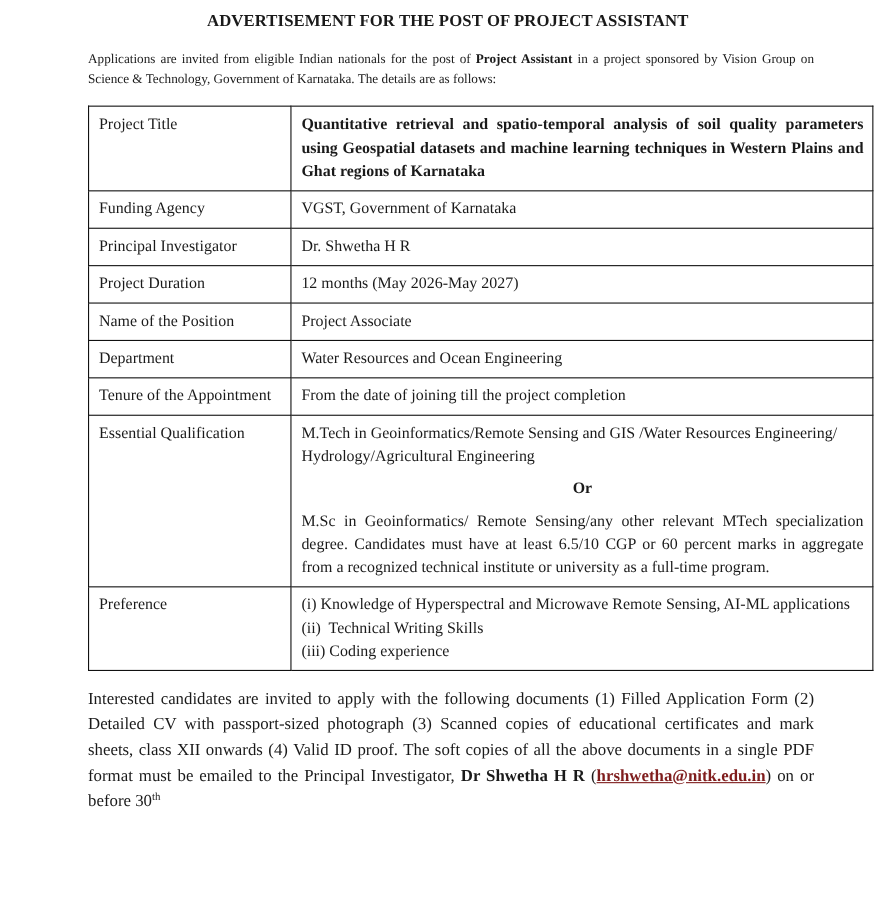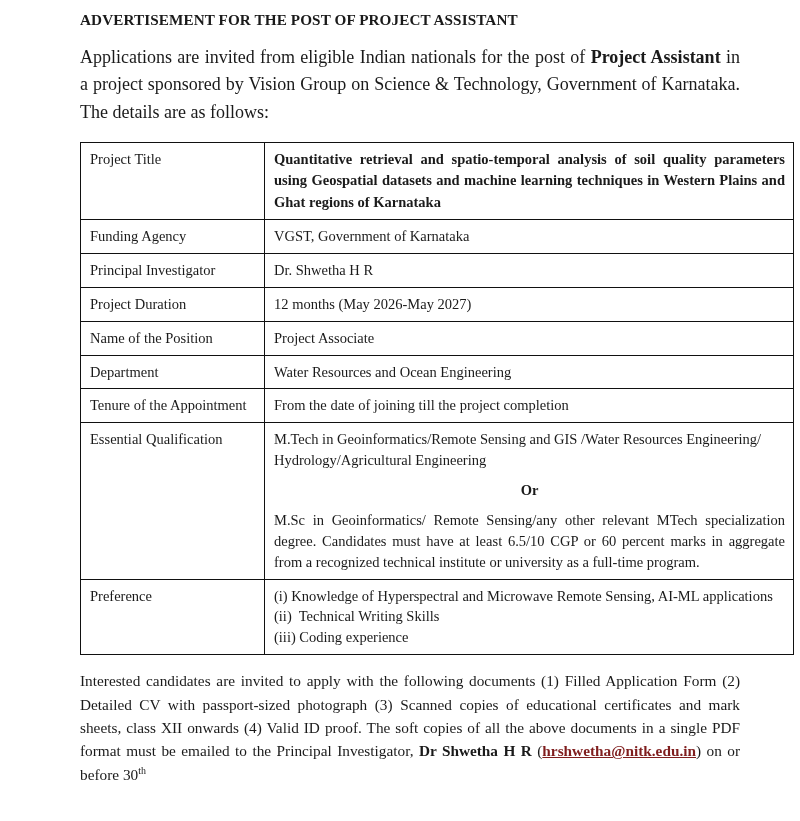--- a/index.html
+++ b/index.html
@@ -15,31 +15,31 @@
     overflow: hidden;
   }
   .page {
     width: 800px;
     height: 821px;
     position: relative;
     box-sizing: border-box;
     padding: 0 52px 0 80px;
   }
   .doc-title {
-    text-align: left;
+    text-align: center;
     font-weight: bold;
     font-size: 15.2px;
     letter-spacing: 0.1px;
     margin: 0;
     padding-top: 10px;
     padding-right: 14px;
     line-height: 1.25;
   }
   .intro-para {
-    font-size: 18px;
+    font-size: 12px;
     line-height: 1.52;
     text-align: justify;
     margin: 15px 0 0 0;
     padding-right: 8px;
   }
   .bold { font-weight: bold; }
 
   table.details {
     border-collapse: collapse;
     width: 677px;

